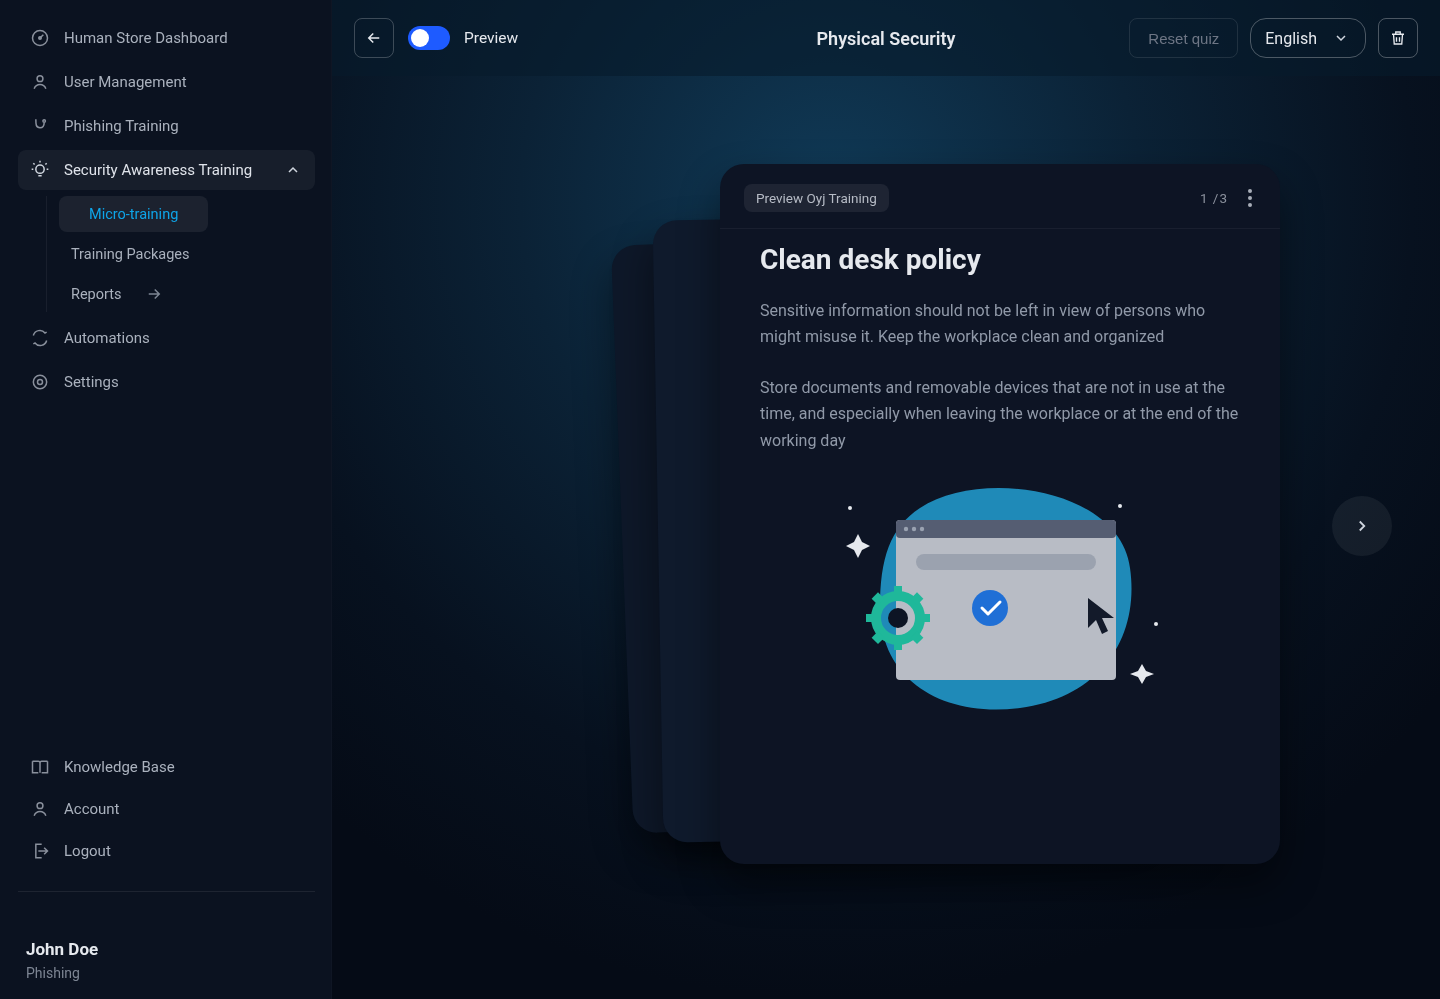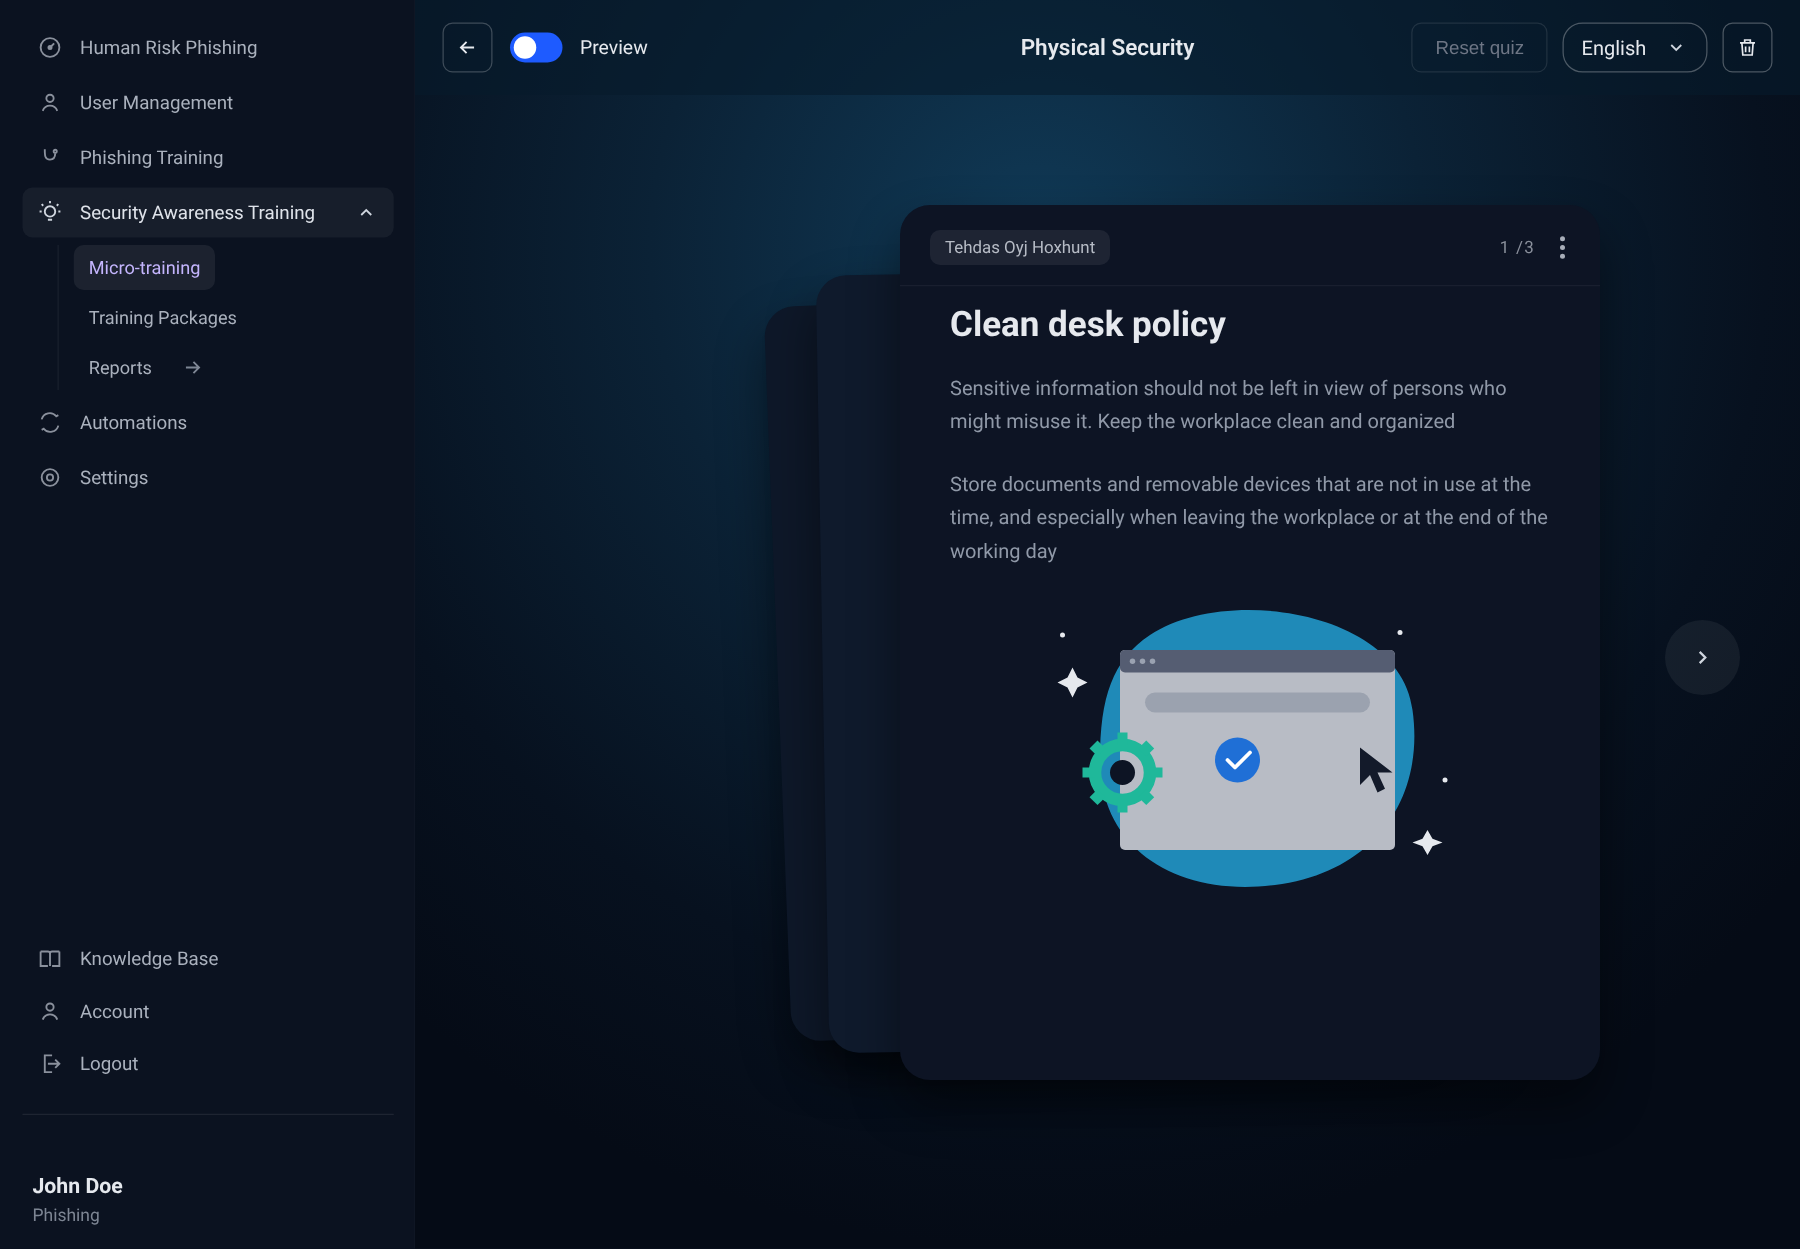--- a/index.html
+++ b/index.html
@@ -63,23 +63,23 @@
 
   .subnav {
     margin: 6px 0 6px 28px;
     border-left: 1px solid rgba(255,255,255,0.06);
     padding-left: 12px;
     display: flex; flex-direction: column; gap: 4px;
   }
   .subnav .nav-item { height: 36px; font-size: 14.5px; }
   .subnav .nav-item.sub-active {
     background: rgba(255,255,255,0.07);
-    color: #c4b5fd;
+    color: #0ea5e9;
     width: fit-content;
-    padding: 0 12px;
+    padding: 0 30px;
   }
   .subnav .nav-item .arrow-right { margin-left: 8px; color: #7d8593; }
 
   .sidebar-spacer { flex: 1; }
 
   .sidebar-footer { display: flex; flex-direction: column; gap: 2px; }
   .sidebar-footer .nav-item { height: 40px; }
   .sidebar-divider {
     height: 1px; background: rgba(255,255,255,0.08); margin: 18px 0 14px 0;
   }
@@ -242,21 +242,21 @@
 
     <ul class="nav-list">
       <li class="nav-item">
         <span class="ico">
           <svg width="20" height="20" viewBox="0 0 24 24" fill="none" stroke="#8a909c" stroke-width="1.8">
             <circle cx="12" cy="12" r="9"></circle>
               <path d="M12 12 L16 8"></path>
               <circle cx="12" cy="12" r="1.5" fill="#8a909c"></circle>
           </svg>
         </span>
-        <span>Human Risk Phishing</span>
+        <span>Human Store Dashboard</span>
       </li>
       <li class="nav-item">
         <span class="ico">
           <svg width="20" height="20" viewBox="0 0 24 24" fill="none" stroke="#8a909c" stroke-width="1.8">
             <circle cx="12" cy="8" r="3.5"></circle>
               <path d="M5 20c1.5-4 5-5 7-5s5.5 1 7 5"></path>
           </svg>
         </span>
         <span>User Management</span>
       </li>
@@ -389,21 +389,21 @@
         </button>
       </div>
     </div>
 
     <div class="stage">
       <div class="card-stack">
         <div class="card back2"></div>
         <div class="card back1"></div>
         <div class="card front">
           <div class="card-header">
-            <span class="pill">Tehdas Oyj Hoxhunt</span>
+            <span class="pill">Preview Oyj Training</span>
             <div class="card-header-right">
               <span class="counter">
                 <span>1</span><span> /</span><span>3</span>
               </span>
               <div class="kebab">
                 <span></span>
                   <span></span>
                   <span></span>
               </div>
             </div>

